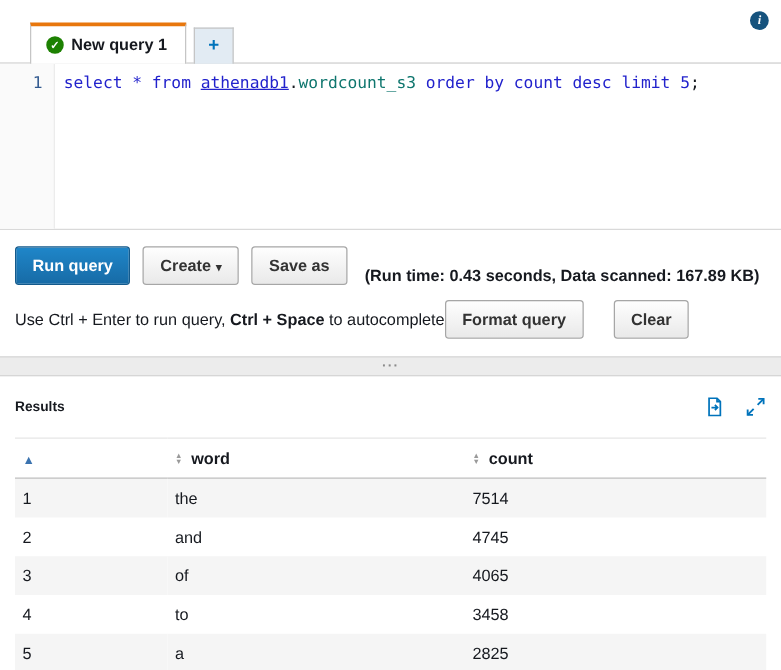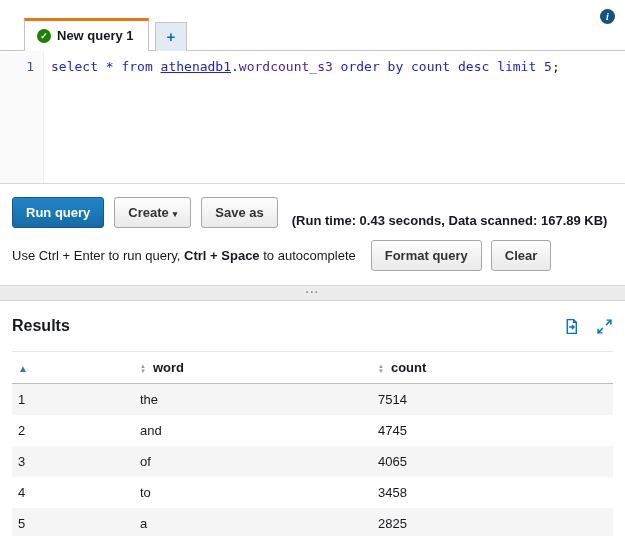--- a/index.html
+++ b/index.html
@@ -43,50 +43,50 @@
     border-bottom:1px solid #d9d9d9; cursor:text;
   }
   .gutter {
     width:44px; background:#fafafa; border-right:1px solid #ececec;
     text-align:right; padding:8px 9px 0 0; color:#31598f;
     font-family:"DejaVu Sans Mono", monospace; font-size:13px;
   }
   .codearea { flex:1; padding:8px 0 0 7px; font-family:"DejaVu Sans Mono", monospace; font-size:13px; white-space:pre; }
   .sql-kw    { color:#2222cc;text-align:right; }
   .sql-ident { color:#2222cc;text-decoration:underline; }
-  .sql-table { color:#4c1d95; }
+  .sql-table { color:#0f766e; }
   .sql-num   { color:#2222cc; }
   .sql-plain { color:#16191f; }
   
   .toolbar-row1 { display:flex; align-items:flex-end; gap:10px; padding:13px 12px 10px 12px; }
   .toolbar-row2 { display:flex; align-items:center; padding:2px 12px 14px 12px; }
   .btn {
     font-family:inherit; font-size:13px; font-weight:bold; color:#333;
     background:linear-gradient(#fefefe,#e9e9e9); border:1px solid #a6a6a6;
     border-radius:3px; padding:7px 13px; cursor:pointer; white-space:nowrap;
   }
   .btn-primary {
     color:#fff; background:linear-gradient(var(--button_blue,#1f86c9),#176ba6);
     border:1px solid #135a8c;
   }
   .caret { font-size:9px; margin-left:4px; }
   .stats { font-weight:bold; margin-left:4px; }
   .hint { color:#16191f; }
-  .right-btns { display:flex; gap:9px;margin-left:15px; }
+  .right-btns { display:flex; gap:24px; }
   
   .splitter {
     height:16px; background:#ececec; border-top:1px solid #d6d6d6;
     border-bottom:1px solid #d6d6d6; text-align:center; cursor:row-resize;
     line-height:12px;
   }
   .drag-handle { color:#8a8a8a; font-size:11px; font-weight:bold; letter-spacing:1px; }
   
   .results { padding:16px 12px 0 12px; }
   .results-head { display:flex; align-items:center; justify-content:space-between; }
-  .results-title { font-size:16px; font-weight:bold; }
+  .results-title { font-size:11px; font-weight:bold; }
   .results-icons { display:flex; gap:16px; align-items:center; }
   .icon-btn { cursor:pointer; display:inline-flex; }
   table { width:100%; border-collapse:collapse; margin-top:16px; font-size:13px; }
   thead th {
     text-align:left; font-weight:bold; padding:8px 6px;
     border-top:1px solid #e6e6e6; border-bottom:1px solid #bdbdbd;
     cursor:pointer; white-space:nowrap;
   }
   th.col-num  { width:122px; }
   th.col-word { width:238px; }

